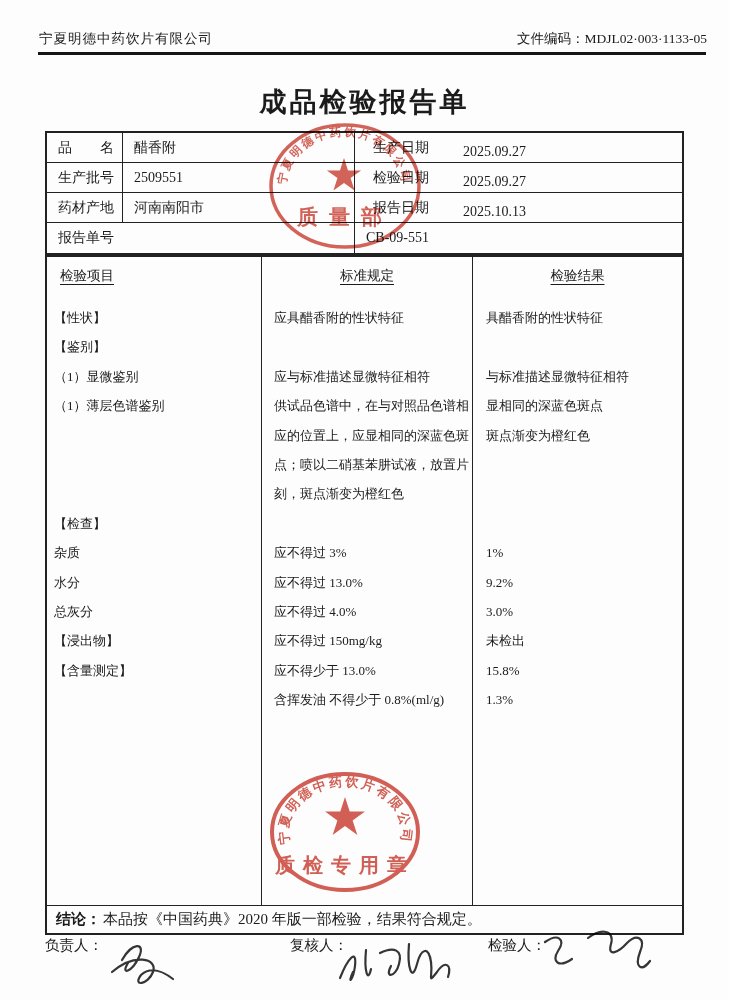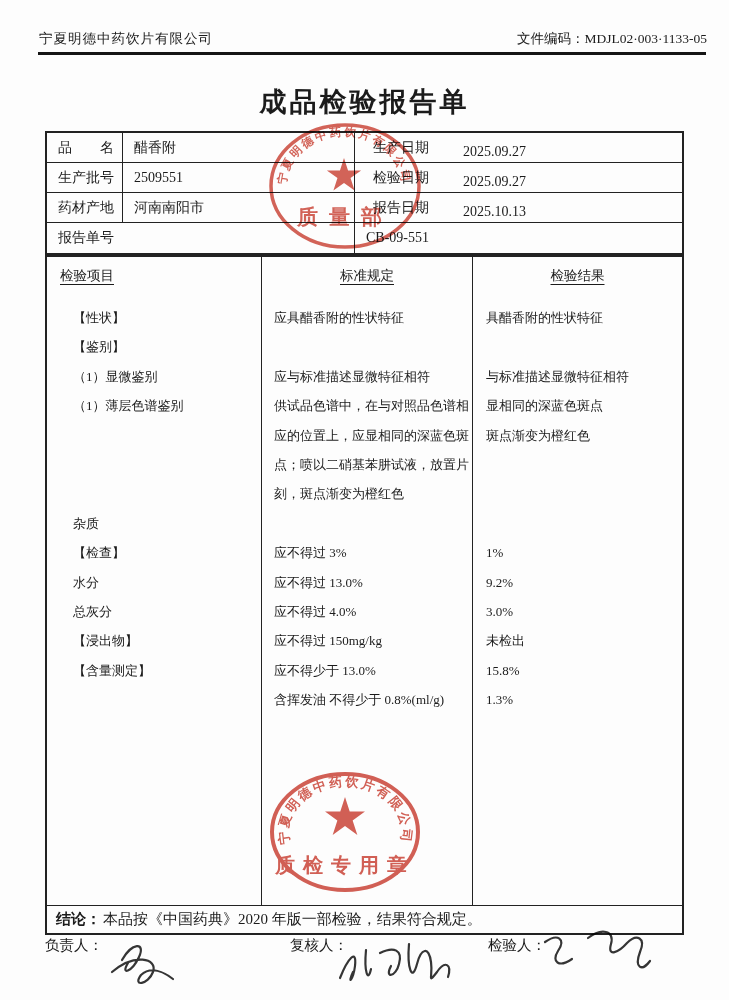--- a/index.html
+++ b/index.html
@@ -37,21 +37,21 @@
   .mt-col{position:absolute;top:0;bottom:28px;box-sizing:border-box;}
   .mt-col.c1{left:0;width:215px;border-right:1px solid #222;}
   .mt-col.c2{left:215px;width:211px;border-right:1px solid #222;}
   .mt-col.c3{left:426px;width:209px;}
   .mt-head{height:40px;padding-top:10px;box-sizing:border-box;font-size:13.5px;}
   .mt-head span{text-decoration:underline;text-underline-offset:4px;}
   .mt-head.centered{text-align:center;}
   .mt-head.lefted{padding-left:13px;}
   .mt-lines{position:absolute;left:0;right:0;top:46px;}
   .mt-line{height:29.4px;line-height:29.4px;white-space:nowrap;overflow:visible;}
-  .c1 .mt-line{padding-left:26px;}
+  .c1 .mt-line{padding-left:7px;}
   .c2 .mt-line{padding-left:12px;}
   .c3 .mt-line{padding-left:13px;}
   .mt-conclusion{position:absolute;left:0;right:0;bottom:0;height:28px;
     border-top:1px solid #222;display:flex;align-items:center;
     padding-left:9px;font-size:15px;box-sizing:border-box;white-space:nowrap;}
   .mt-conclusion b{font-weight:bold;margin-right:2px;}
 
   
   .sig-row{position:absolute;left:45px;top:936px;width:639px;font-size:14.5px;}
   .sig-label{position:absolute;top:0;white-space:nowrap;}
@@ -107,22 +107,22 @@
     <div class="mt-col c1">
       <div class="mt-head lefted"><span>检验项目</span></div>
       <div class="mt-lines">
         <div class="mt-line">【性状】</div>
         <div class="mt-line">【鉴别】</div>
         <div class="mt-line">（1）显微鉴别</div>
         <div class="mt-line">（1）薄层色谱鉴别</div>
         <div class="mt-line"></div>
         <div class="mt-line"></div>
         <div class="mt-line"></div>
+        <div class="mt-line">【检查】</div>
         <div class="mt-line">杂质</div>
-        <div class="mt-line">【检查】</div>
         <div class="mt-line">水分</div>
         <div class="mt-line">总灰分</div>
         <div class="mt-line">【浸出物】</div>
         <div class="mt-line">【含量测定】</div>
       </div>
     </div>
 
     <div class="mt-col c2">
       <div class="mt-head centered"><span>标准规定</span></div>
       <div class="mt-lines">

